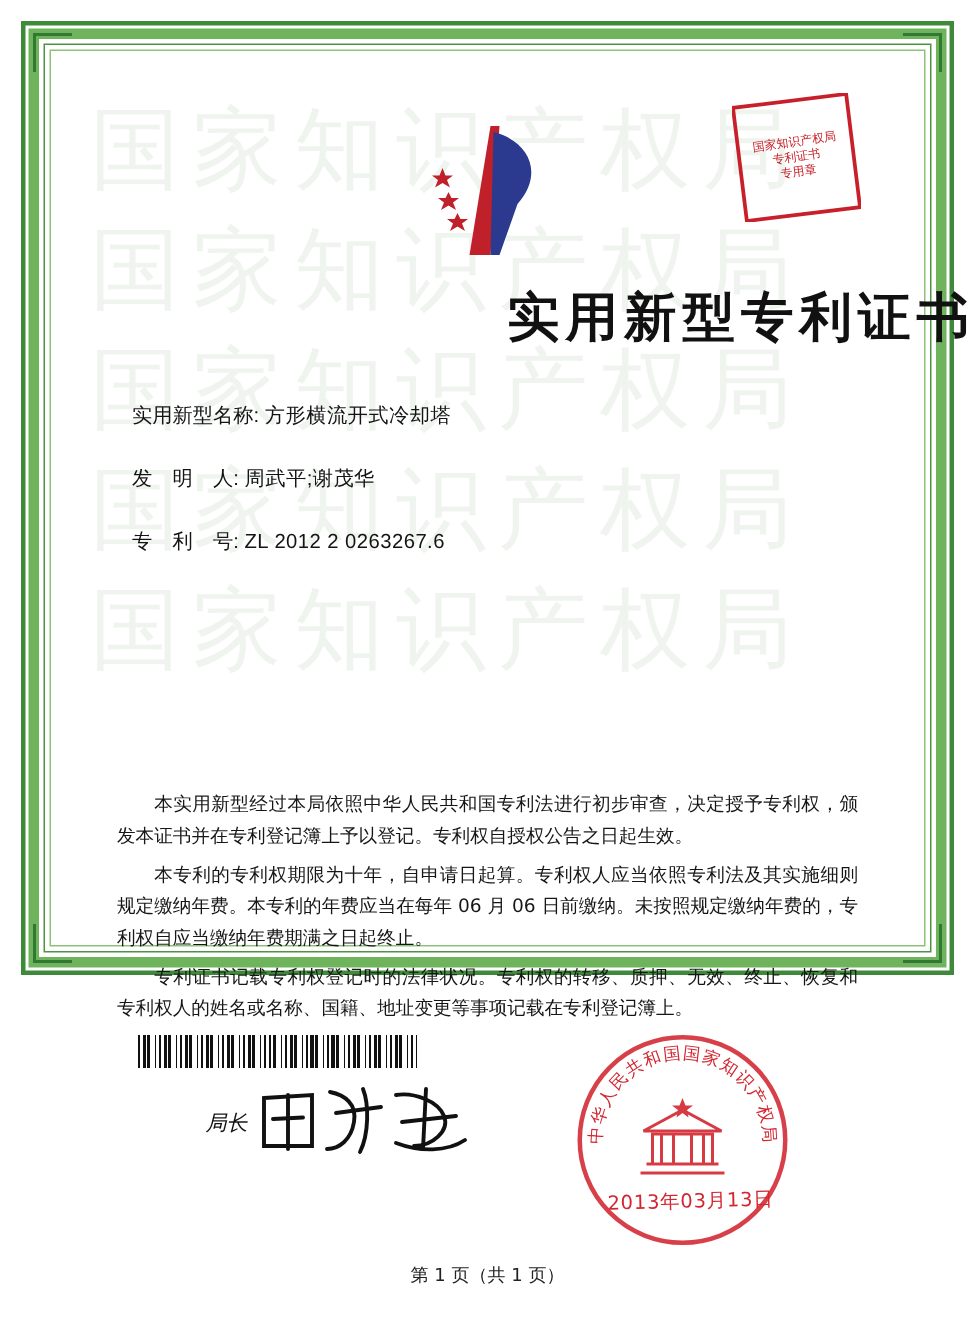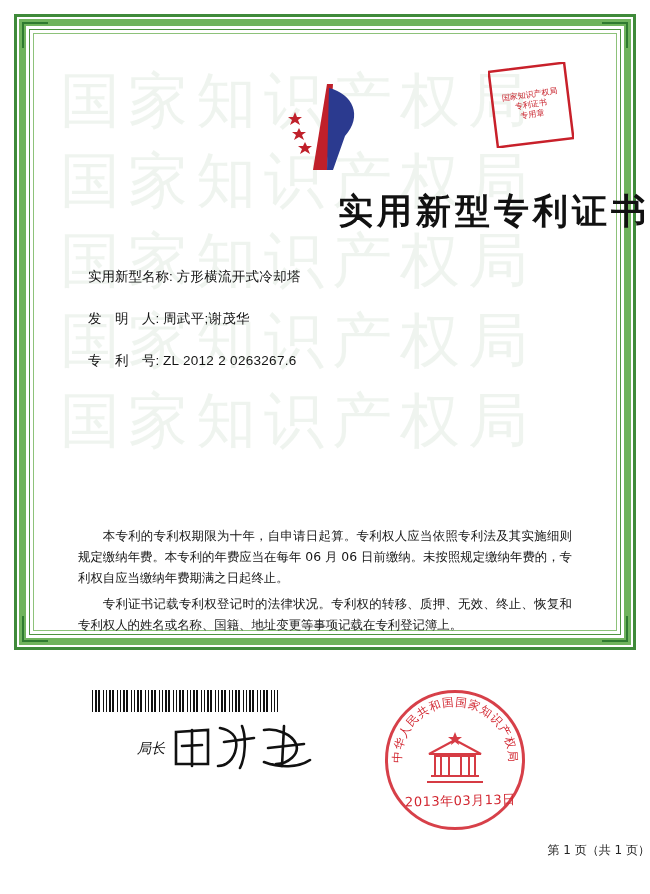--- a/index.html
+++ b/index.html
@@ -219,21 +219,21 @@
     color: #d22630;
     font-family: "DejaVu Sans", sans-serif;
     letter-spacing: 0.5px;
     transform: rotate(-1.5deg);
   }
 
   
   .footer {
     position: absolute;
     left: 0; right: 0; top: 842px;
-    text-align: right;
+    text-align: center;
     font-size: 12px;
     color: #222;
     font-family: "DejaVu Sans", sans-serif;
   }
 </style>
 </head>
 <body>
 
 <div id="cert">
 
@@ -281,20 +281,21 @@
       <span class="lbl">发　明　人:</span>
       <span class="val">周武平;谢茂华</span>
     </div>
     <div class="field">
       <span class="lbl">专　利　号:</span>
       <span class="val">ZL 2012 2 0263267.6</span>
     </div>
   </div>
 
   <div class="paras">
+    <p>本实用新型经过本局依照中华人民共和国专利法进行初步审查，决定授予专利权，颁发本证书并在专利登记簿上予以登记。专利权自授权公告之日起生效。</p>
     <p>本专利的专利权期限为十年，自申请日起算。专利权人应当依照专利法及其实施细则规定缴纳年费。本专利的年费应当在每年 06 月 06 日前缴纳。未按照规定缴纳年费的，专利权自应当缴纳年费期满之日起终止。</p>
     <p>专利证书记载专利权登记时的法律状况。专利权的转移、质押、无效、终止、恢复和专利权人的姓名或名称、国籍、地址变更等事项记载在专利登记簿上。</p>
   </div>
 
   <div class="barcode"></div>
 
   <div class="sig-label">局长</div>
   <svg class="sig-img" viewBox="0 0 148 58">
     <g fill="none" stroke="#111" stroke-width="2.6" stroke-linecap="round">
       <path d="M8 14 L40 12 L40 46 L8 46 Z"></path>

